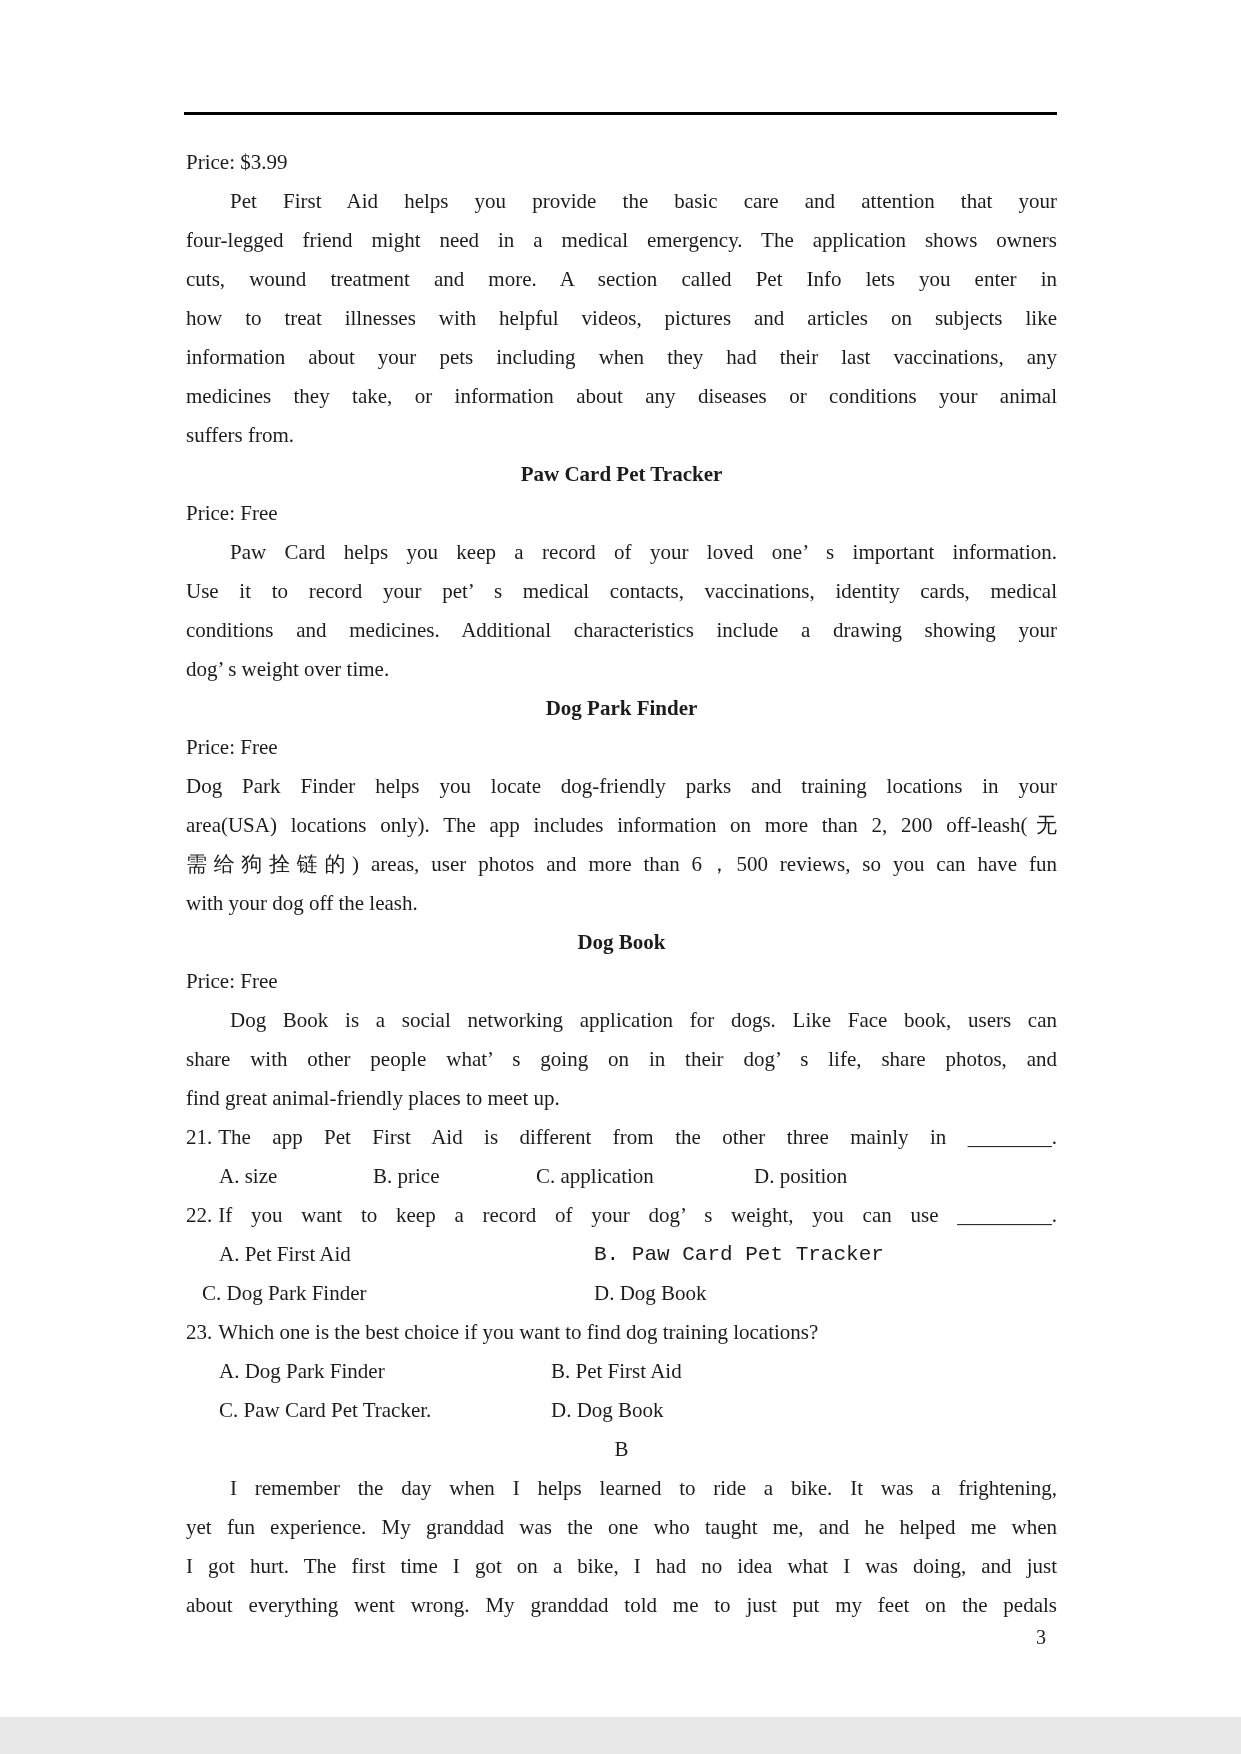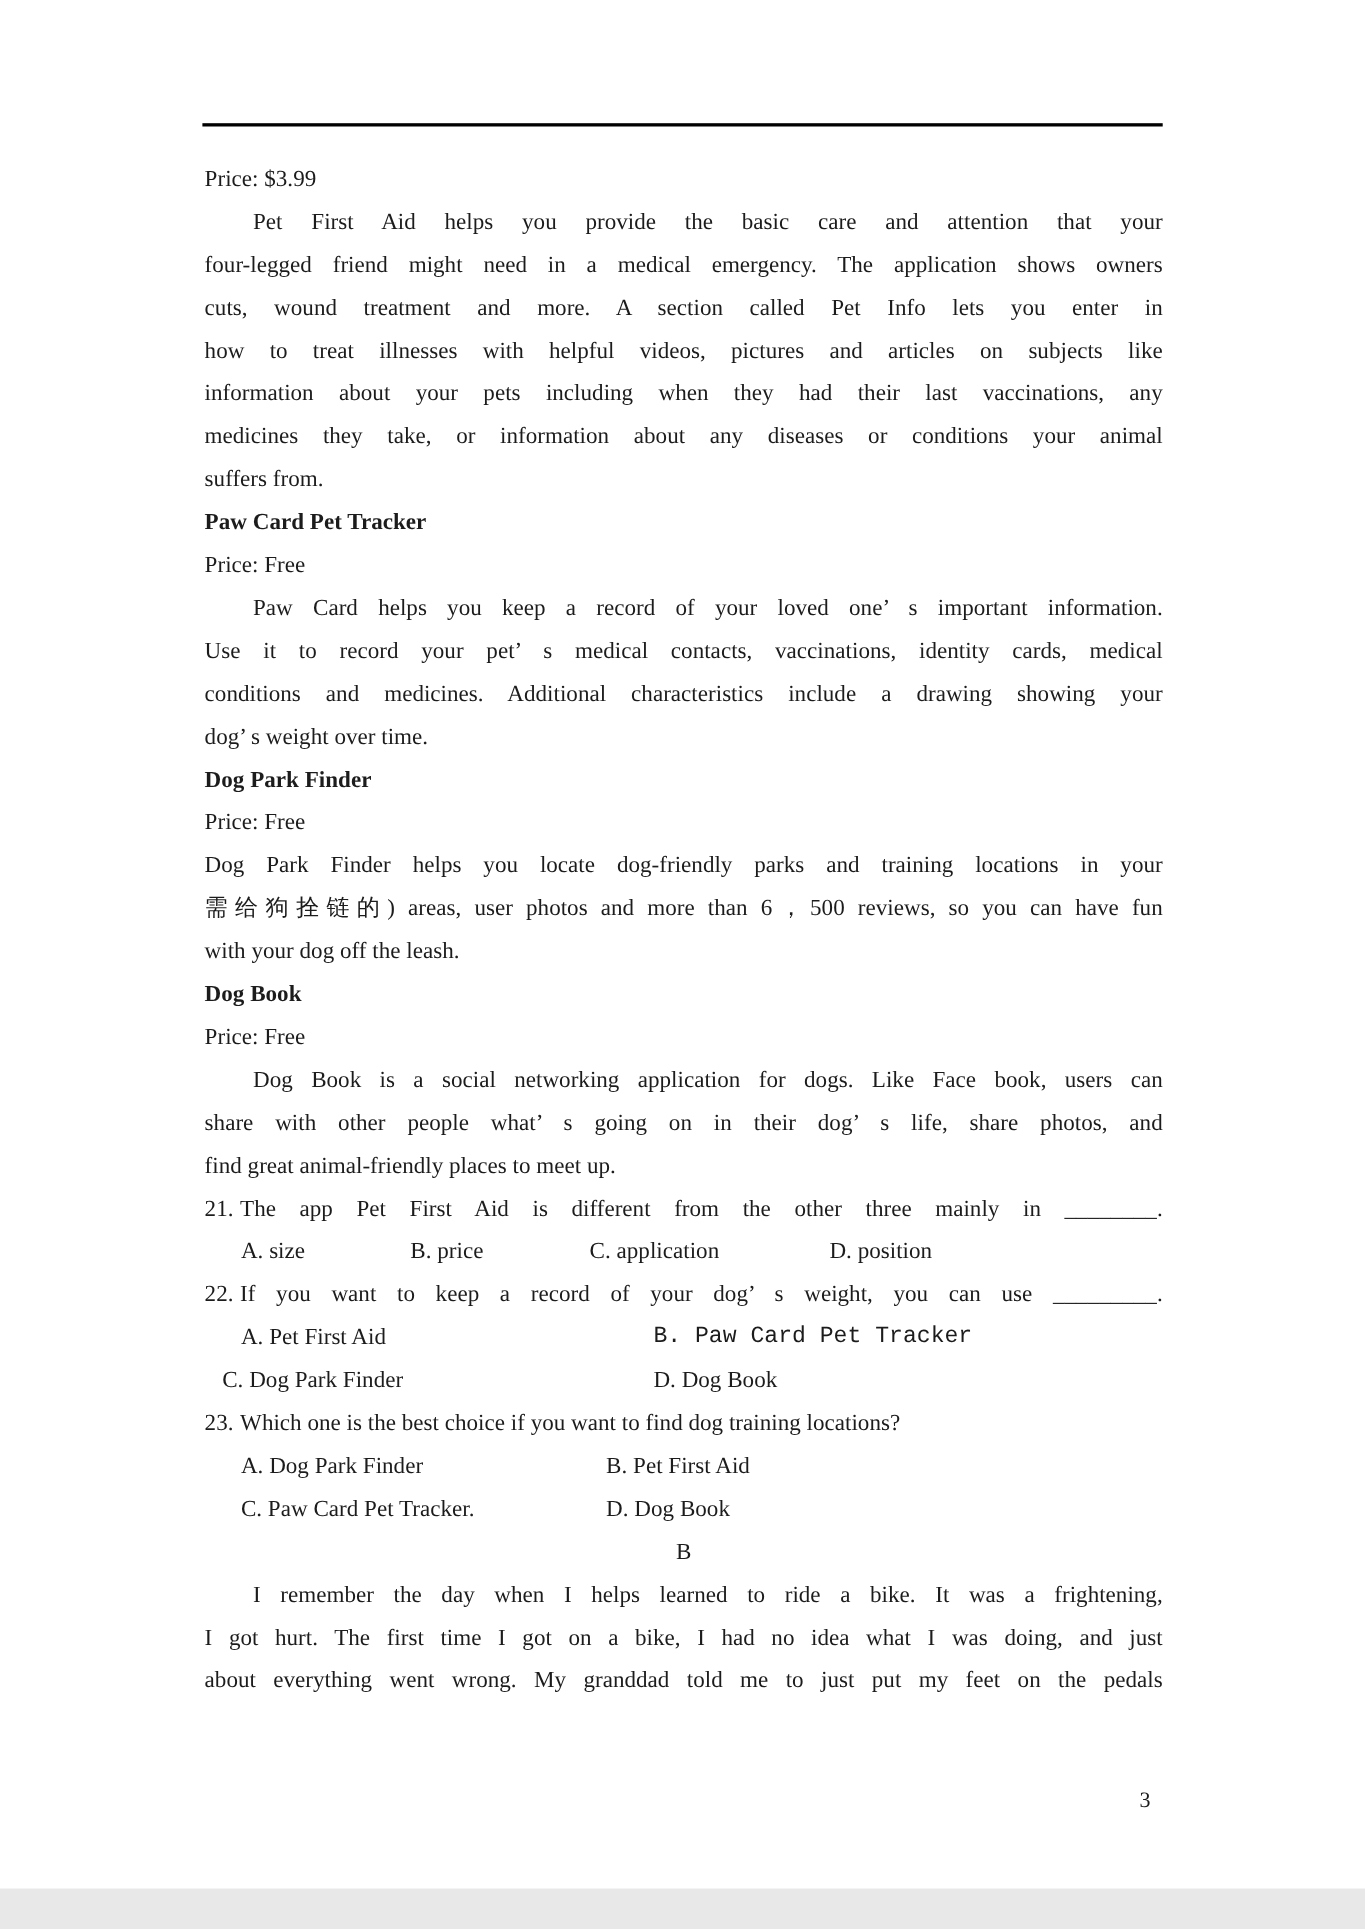--- a/index.html
+++ b/index.html
@@ -25,21 +25,21 @@
     position: absolute;
     left: 186px;
     top: 143px;
     width: 871px;
     font-size: 21px;
     line-height: 39px;
   }
   .line { min-height: 39px; white-space: normal; }
   .just { text-align: justify; text-align-last: justify; -moz-text-align-last: justify; }
   .indent { text-indent: 44px; }
-  .heading { font-weight: bold; }
+  .heading { font-weight: bold; text-align: center; }
   .center { text-align: center; }
   .opts { position: relative; height: 39px; }
   .opt { position: absolute; top: 0; white-space: nowrap; }
   .qnum { margin-right: 6px; }
   .page-number {
     position: absolute;
     left: 1036px;
     top: 1622px;
     font-size: 20px;
     line-height: 30px;
@@ -62,20 +62,21 @@
       <div class="line">suffers from.</div>
       <div class="line heading">Paw Card Pet Tracker</div>
       <div class="line">Price: Free</div>
       <div class="line just indent">Paw Card helps you keep a record of your loved one’ s important information.</div>
       <div class="line just">Use it to record your pet’ s medical contacts, vaccinations, identity cards, medical</div>
       <div class="line just">conditions and medicines. Additional characteristics include a drawing showing your</div>
       <div class="line">dog’ s weight over time.</div>
       <div class="line heading">Dog Park Finder</div>
       <div class="line">Price: Free</div>
       <div class="line just">Dog Park Finder helps you locate dog-friendly parks and training locations in your</div>
+      <div class="line just">area(USA) locations only). The app includes information on more than 2, 200 off-leash(无</div>
       <div class="line just">需给狗拴链的) areas, user photos and more than 6，500 reviews, so you can have fun</div>
       <div class="line">with your dog off the leash.</div>
       <div class="line heading">Dog Book</div>
       <div class="line">Price: Free</div>
       <div class="line just indent">Dog Book is a social networking application for dogs. Like Face book, users can</div>
       <div class="line just">share with other people what’ s going on in their dog’ s life, share photos, and</div>
       <div class="line">find great animal-friendly places to meet up.</div>
       <div class="line just"><span class="qnum">21.</span><span>The app Pet First Aid is different from the other three mainly in ________.</span></div>
       <div class="line opts">
         <span class="opt" style="left: 33px;">A. size</span>
@@ -96,17 +97,18 @@
       <div class="line opts">
         <span class="opt" style="left: 33px;">A. Dog Park Finder</span>
         <span class="opt" style="left: 365px;">B. Pet First Aid</span>
       </div>
       <div class="line opts">
         <span class="opt" style="left: 33px;">C. Paw Card Pet Tracker.</span>
         <span class="opt" style="left: 365px;">D. Dog Book</span>
       </div>
       <div class="line center">B</div>
       <div class="line just indent">I remember the day when I helps learned to ride a bike. It was a frightening,</div>
+      <div class="line just">yet fun experience. My granddad was the one who taught me, and he helped me when</div>
       <div class="line just">I got hurt. The first time I got on a bike, I had no idea what I was doing, and just</div>
       <div class="line just">about everything went wrong. My granddad told me to just put my feet on the pedals</div>
     </div>
   <div class="page-number">3</div>
 </div>
 
 </body></html>

